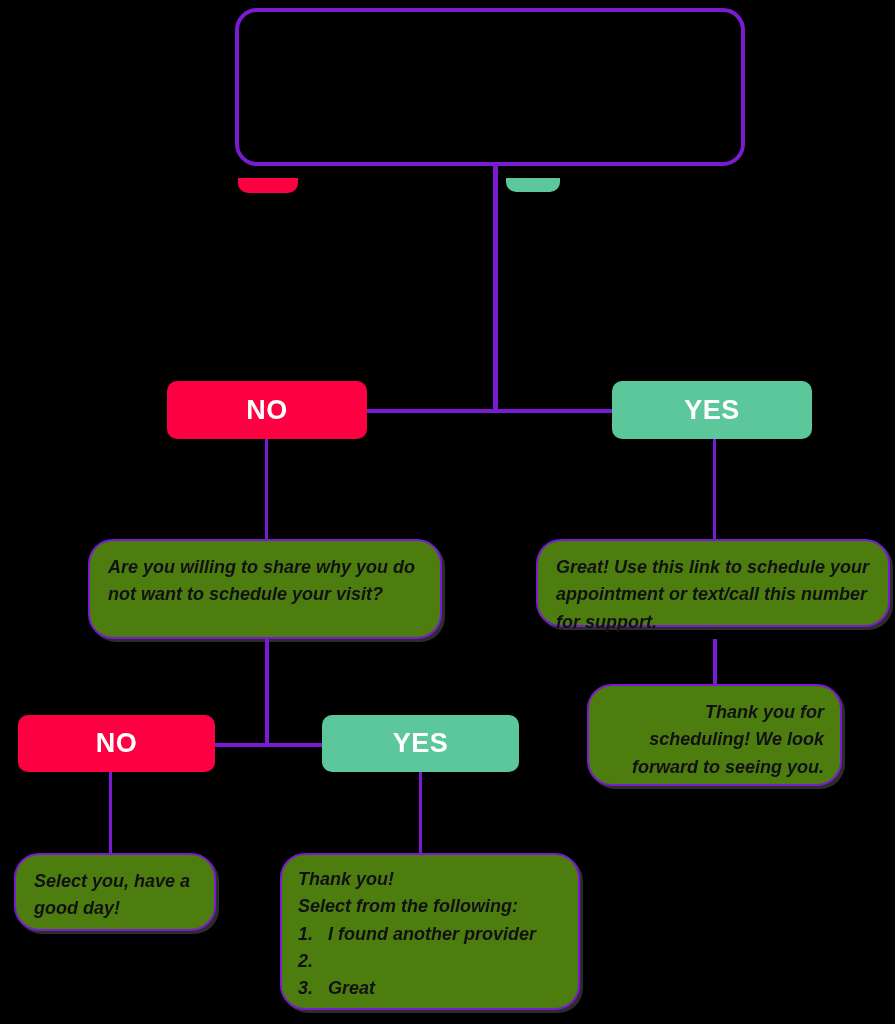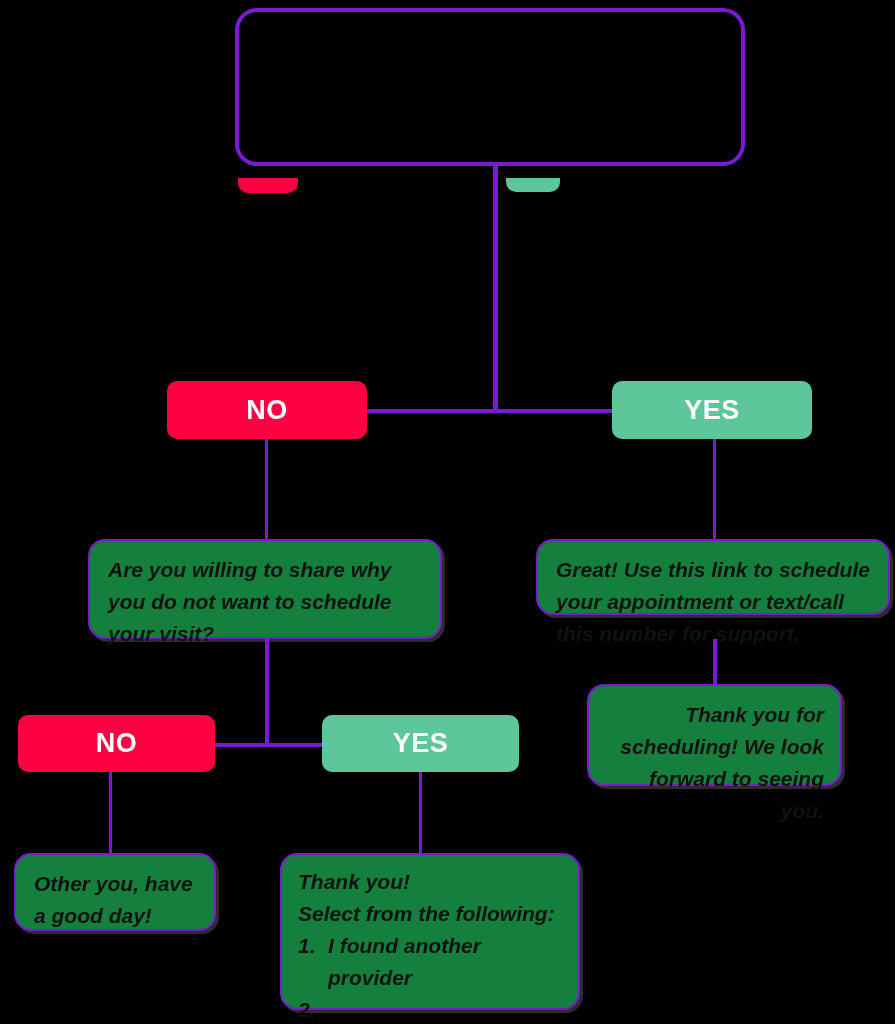--- a/index.html
+++ b/index.html
@@ -68,27 +68,27 @@
     width: 100%;
     height: 44px;
   }
   .frag-no  { background: #FC0042; }
   .frag-yes { background: #5BC79B; }
 
   
   .bubble {
     position: absolute;
     box-sizing: border-box;
-    background: #15803d;
+    background: #4d7c0f;
     border: 2px solid #7A1AD2;
-    border-radius: 17px;
+    border-radius: 25px;
     color: #111111;
     font-weight: bold;
     font-style: italic;
-    font-size: 21px;
+    font-size: 18px;
     line-height: 1.52;
     padding: 13px 16px 13px 18px;
     box-shadow: 3px 3px 0 rgba(80,80,80,0.55);
   }
   .bubble p { margin: 0; }
 
   .opt-list {
     list-style: none;
     margin: 0;
     padding: 0;
@@ -130,21 +130,21 @@
     <span>YES</span>
   </div>
 
   <div class="conn" style="left:265px; top:439px; width:3px; height:101px;"></div>
   <div class="conn" style="left:713px; top:439px; width:3px; height:101px;"></div>
 
   <div class="bubble" style="left:88px; top:539px; width:354px; height:100px;">
     <p>Are you willing to share why you do not want to schedule your visit?</p>
   </div>
 
-  <div class="bubble" style="left:536px; top:539px; width:354px; height:76px;">
+  <div class="bubble" style="left:536px; top:539px; width:354px; height:88px;">
     <p>Great! Use this link to schedule your appointment or text/call this number for support.</p>
   </div>
 
   <div class="conn" style="left:713px; top:639px; width:4px; height:46px;"></div>
 
   <div class="bubble" style="left:587px; top:684px; width:255px; height:102px;text-align:right;">
     <p>Thank you for scheduling! We look forward to seeing you.</p>
   </div>
 
   <div class="conn" style="left:265px; top:639px; width:4px; height:106px;"></div>
@@ -155,21 +155,21 @@
   </div>
 
   <div class="chip chip-yes" style="left:322px; top:715px; width:197px; height:57px;">
     <span>YES</span>
   </div>
 
   <div class="conn" style="left:109px; top:772px; width:3px; height:82px;"></div>
   <div class="conn" style="left:419px; top:772px; width:3px; height:82px;"></div>
 
   <div class="bubble" style="left:14px; top:853px; width:202px; height:78px;">
-    <p>Other you, have a good day!</p>
+    <p>Select you, have a good day!</p>
   </div>
 
   <div class="bubble" style="left:280px; top:853px; width:300px; height:157px; padding:11px 14px 1px 16px;">
     <p>Thank you!</p>
     <p>Select from the following:</p>
     <ul class="opt-list">
       <li>
         <span class="opt-num">1.</span>
         <span>I found another provider</span>
       </li>

